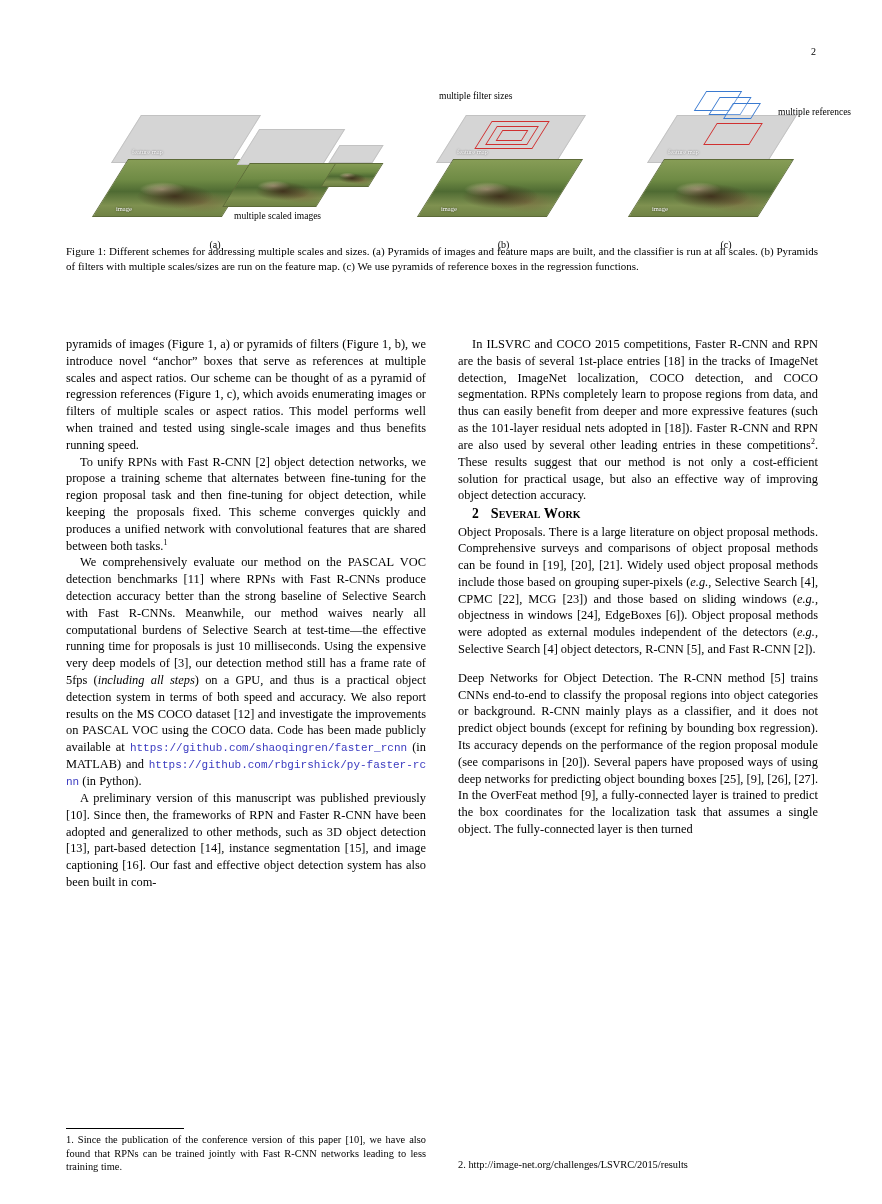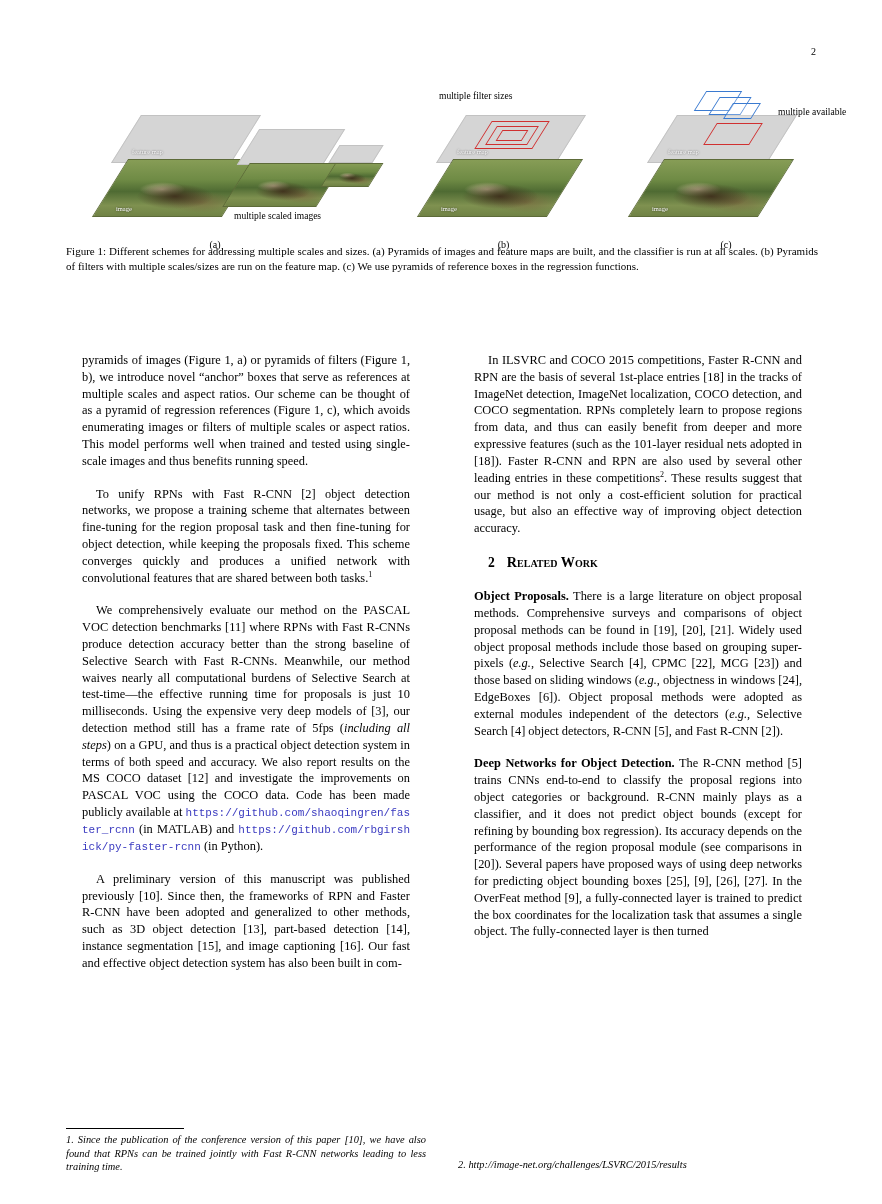--- a/index.html
+++ b/index.html
@@ -126,21 +126,21 @@
     position: absolute;
     top: 0;
     width: 360px;
     font-size: 12.4px;
     line-height: 1.355;
     text-align: justify;
   }
   .col-left { left: 0; }
   .col-right { left: 392px; }
   .col p {
-    margin: 16px;
+    margin: 0;
     text-indent: 14px;
   }
   .col p.nofirst { text-indent: 0; }
   .mono {
     font-family: "Liberation Mono", monospace;
     font-size: 11px;
     color: #3a3ac0;
     word-break: break-all;
   }
   .sec-head {
@@ -148,31 +148,30 @@
     margin-bottom: 5px;
     font-size: 13.6px;
     font-weight: bold;
     text-indent: 0;
   }
   .sec-head .sec-num { margin-right: 12px; }
   .smallcaps {
     font-variant: small-caps;
     font-size: 14.2px;
   }
-  .runin { font-weight: bold; }
+  .runin { font-weight: normal; }
   .it { font-style: italic; }
   sup { font-size: 8px; vertical-align: super; }
 
   
   .footnote {
     position: absolute;
     font-size: 10.4px;
     line-height: 1.3;
     text-align: justify;
-    font-style: italic;
   }
   .footnote-left {
     left: 66px;
     top: 1128px;
     width: 360px;
   }
   .footnote-left .rule {
     width: 118px;
     border-top: 0.8px solid #000;
     margin-bottom: 4px;
@@ -233,40 +232,40 @@
       <div class="layer gray" style="left:26px; top:22px; width:120px; height:48px;"></div>
       <div class="layer photo" style="left:10px; top:66px; width:130px; height:58px;">
         <div class="photo-inner"></div>
       </div>
       <span class="layer-label" style="left:32px; top:55px;">feature map</span>
       <span class="layer-label" style="left:16px; top:112px;">image</span>
       <div class="ref-box" style="left:64px; top:-2px; width:34px; height:18px;"></div>
       <div class="ref-box" style="left:78px; top:4px; width:30px; height:16px;"></div>
       <div class="ref-box" style="left:92px; top:10px; width:26px; height:14px;"></div>
       <div class="filter-box" style="left:74px; top:30px; width:44px; height:20px;"></div>
-      <div class="fig-note" style="left:142px; top:14px; white-space:nowrap;">multiple available</div>
+      <div class="fig-note" style="left:142px; top:14px; white-space:nowrap;">multiple references</div>
       <div class="panel-caption">(c)</div>
     </div>
   </div>
 
   <div class="caption">Figure 1: Different schemes for addressing multiple scales and sizes. (a) Pyramids of images and feature maps are built, and the classifier is run at all scales. (b) Pyramids of filters with multiple scales/sizes are run on the feature map. (c) We use pyramids of reference boxes in the regression functions.</div>
 
   <div class="columns">
 
     <div class="col col-left">
       <p class="nofirst">pyramids of images (Figure 1, a) or pyramids of filters (Figure 1, b), we introduce novel “anchor” boxes that serve as references at multiple scales and aspect ratios. Our scheme can be thought of as a pyramid of regression references (Figure 1, c), which avoids enumerating images or filters of multiple scales or aspect ratios. This model performs well when trained and tested using single-scale images and thus benefits running speed.</p>
       <p><span>To unify RPNs with Fast R-CNN [2] object detection networks, we propose a training scheme that alternates between fine-tuning for the region proposal task and then fine-tuning for object detection, while keeping the proposals fixed. This scheme converges quickly and produces a unified network with convolutional features that are shared between both tasks.</span><sup>1</sup></p>
       <p><span>We comprehensively evaluate our method on the PASCAL VOC detection benchmarks [11] where RPNs with Fast R-CNNs produce detection accuracy better than the strong baseline of Selective Search with Fast R-CNNs. Meanwhile, our method waives nearly all computational burdens of Selective Search at test-time—the effective running time for proposals is just 10 milliseconds. Using the expensive very deep models of [3], our detection method still has a frame rate of 5fps (</span><span class="it">including all steps</span><span>) on a GPU, and thus is a practical object detection system in terms of both speed and accuracy. We also report results on the MS COCO dataset [12] and investigate the improvements on PASCAL VOC using the COCO data. Code has been made publicly available at </span><span class="mono">https://github.com/shaoqingren/faster_rcnn</span><span> (in MATLAB) and </span><span class="mono">https://github.com/rbgirshick/py-faster-rcnn</span><span> (in Python).</span></p>
       <p>A preliminary version of this manuscript was published previously [10]. Since then, the frameworks of RPN and Faster R-CNN have been adopted and generalized to other methods, such as 3D object detection [13], part-based detection [14], instance segmentation [15], and image captioning [16]. Our fast and effective object detection system has also been built in com-</p>
     </div>
 
     <div class="col col-right">
       <p><span>In ILSVRC and COCO 2015 competitions, Faster R-CNN and RPN are the basis of several 1st-place entries [18] in the tracks of ImageNet detection, ImageNet localization, COCO detection, and COCO segmentation. RPNs completely learn to propose regions from data, and thus can easily benefit from deeper and more expressive features (such as the 101-layer residual nets adopted in [18]). Faster R-CNN and RPN are also used by several other leading entries in these competitions</span><sup>2</sup><span>. These results suggest that our method is not only a cost-efficient solution for practical usage, but also an effective way of improving object detection accuracy.</span></p>
 
-      <p class="sec-head"><span class="sec-num">2</span><span class="smallcaps">Related Work</span></p>
+      <p class="sec-head"><span class="sec-num">2</span><span class="smallcaps">Several Work</span></p>
 
       <p class="nofirst"><span class="runin">Object Proposals.</span><span> There is a large literature on object proposal methods. Comprehensive surveys and comparisons of object proposal methods can be found in [19], [20], [21]. Widely used object proposal methods include those based on grouping super-pixels (</span><span class="it">e.g.</span><span>, Selective Search [4], CPMC [22], MCG [23]) and those based on sliding windows (</span><span class="it">e.g.</span><span>, objectness in windows [24], EdgeBoxes [6]). Object proposal methods were adopted as external modules independent of the detectors (</span><span class="it">e.g.</span><span>, Selective Search [4] object detectors, R-CNN [5], and Fast R-CNN [2]).</span></p>
 
       <p class="nofirst" style="margin-top:12px;"><span class="runin">Deep Networks for Object Detection.</span><span> The R-CNN method [5] trains CNNs end-to-end to classify the proposal regions into object categories or background. R-CNN mainly plays as a classifier, and it does not predict object bounds (except for refining by bounding box regression). Its accuracy depends on the performance of the region proposal module (see comparisons in [20]). Several papers have proposed ways of using deep networks for predicting object bounding boxes [25], [9], [26], [27]. In the OverFeat method [9], a fully-connected layer is trained to predict the box coordinates for the localization task that assumes a single object. The fully-connected layer is then turned</span></p>
     </div>
   </div>
 
   <div class="footnote footnote-left">
     <div class="rule"></div>
     <span>1. Since the publication of the conference version of this paper [10], we have also found that RPNs can be trained jointly with Fast R-CNN networks leading to less training time.</span>

